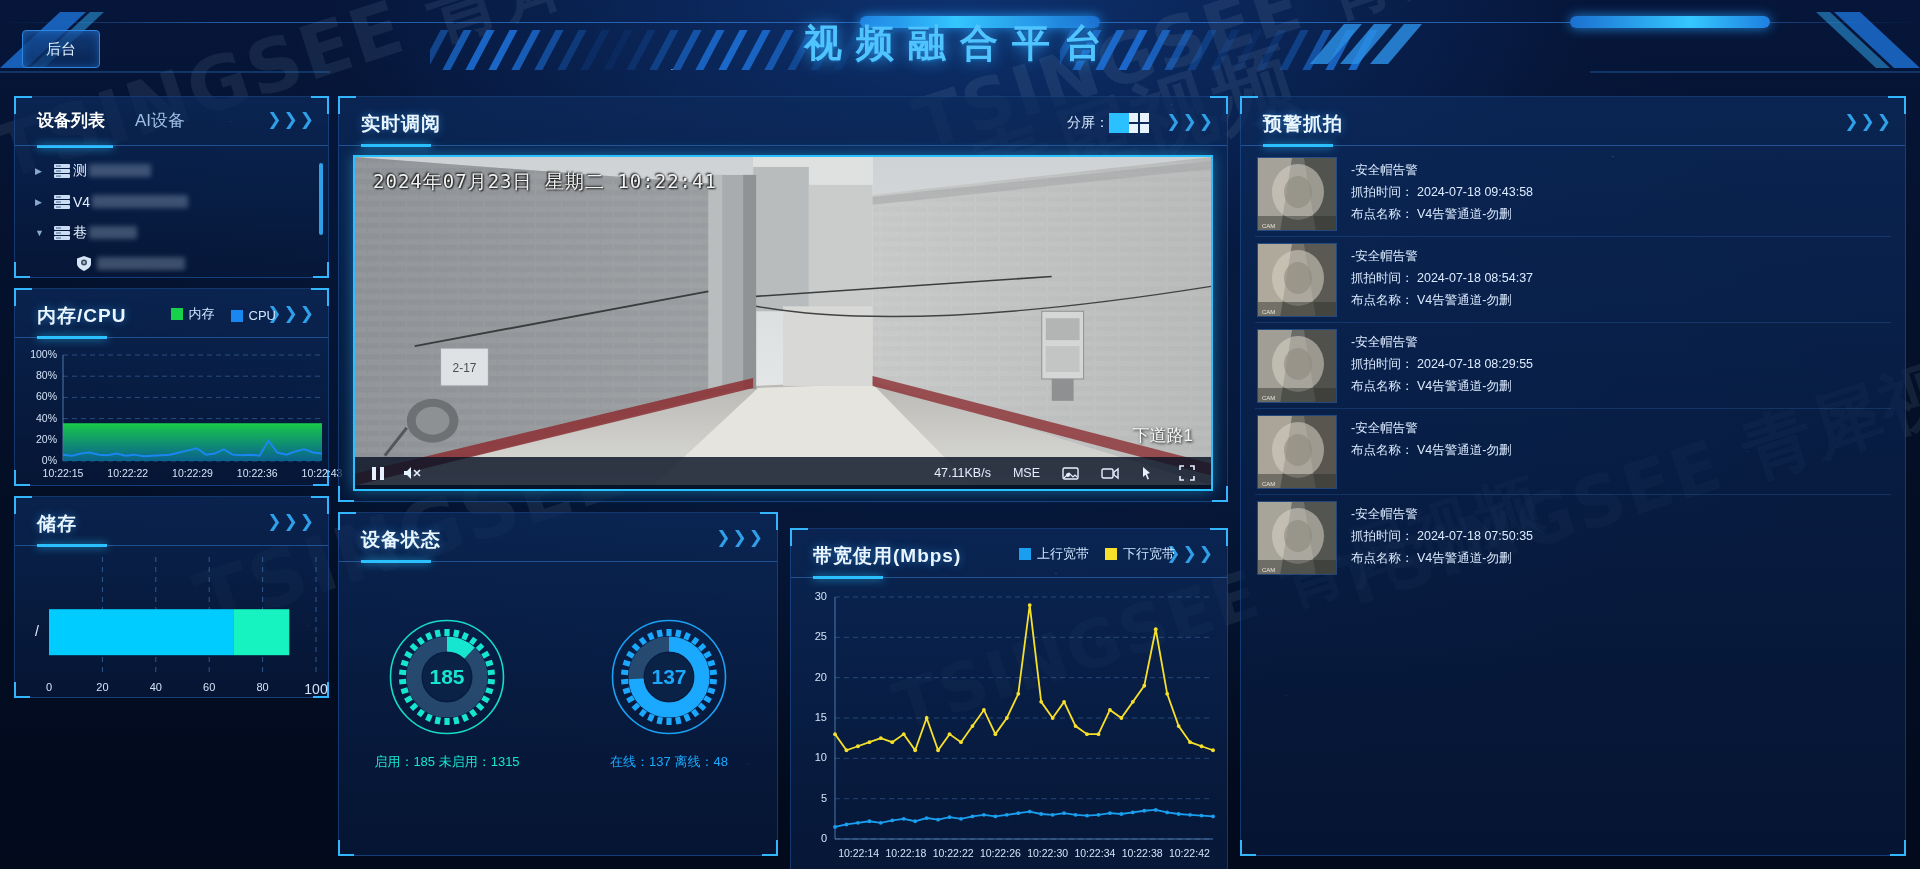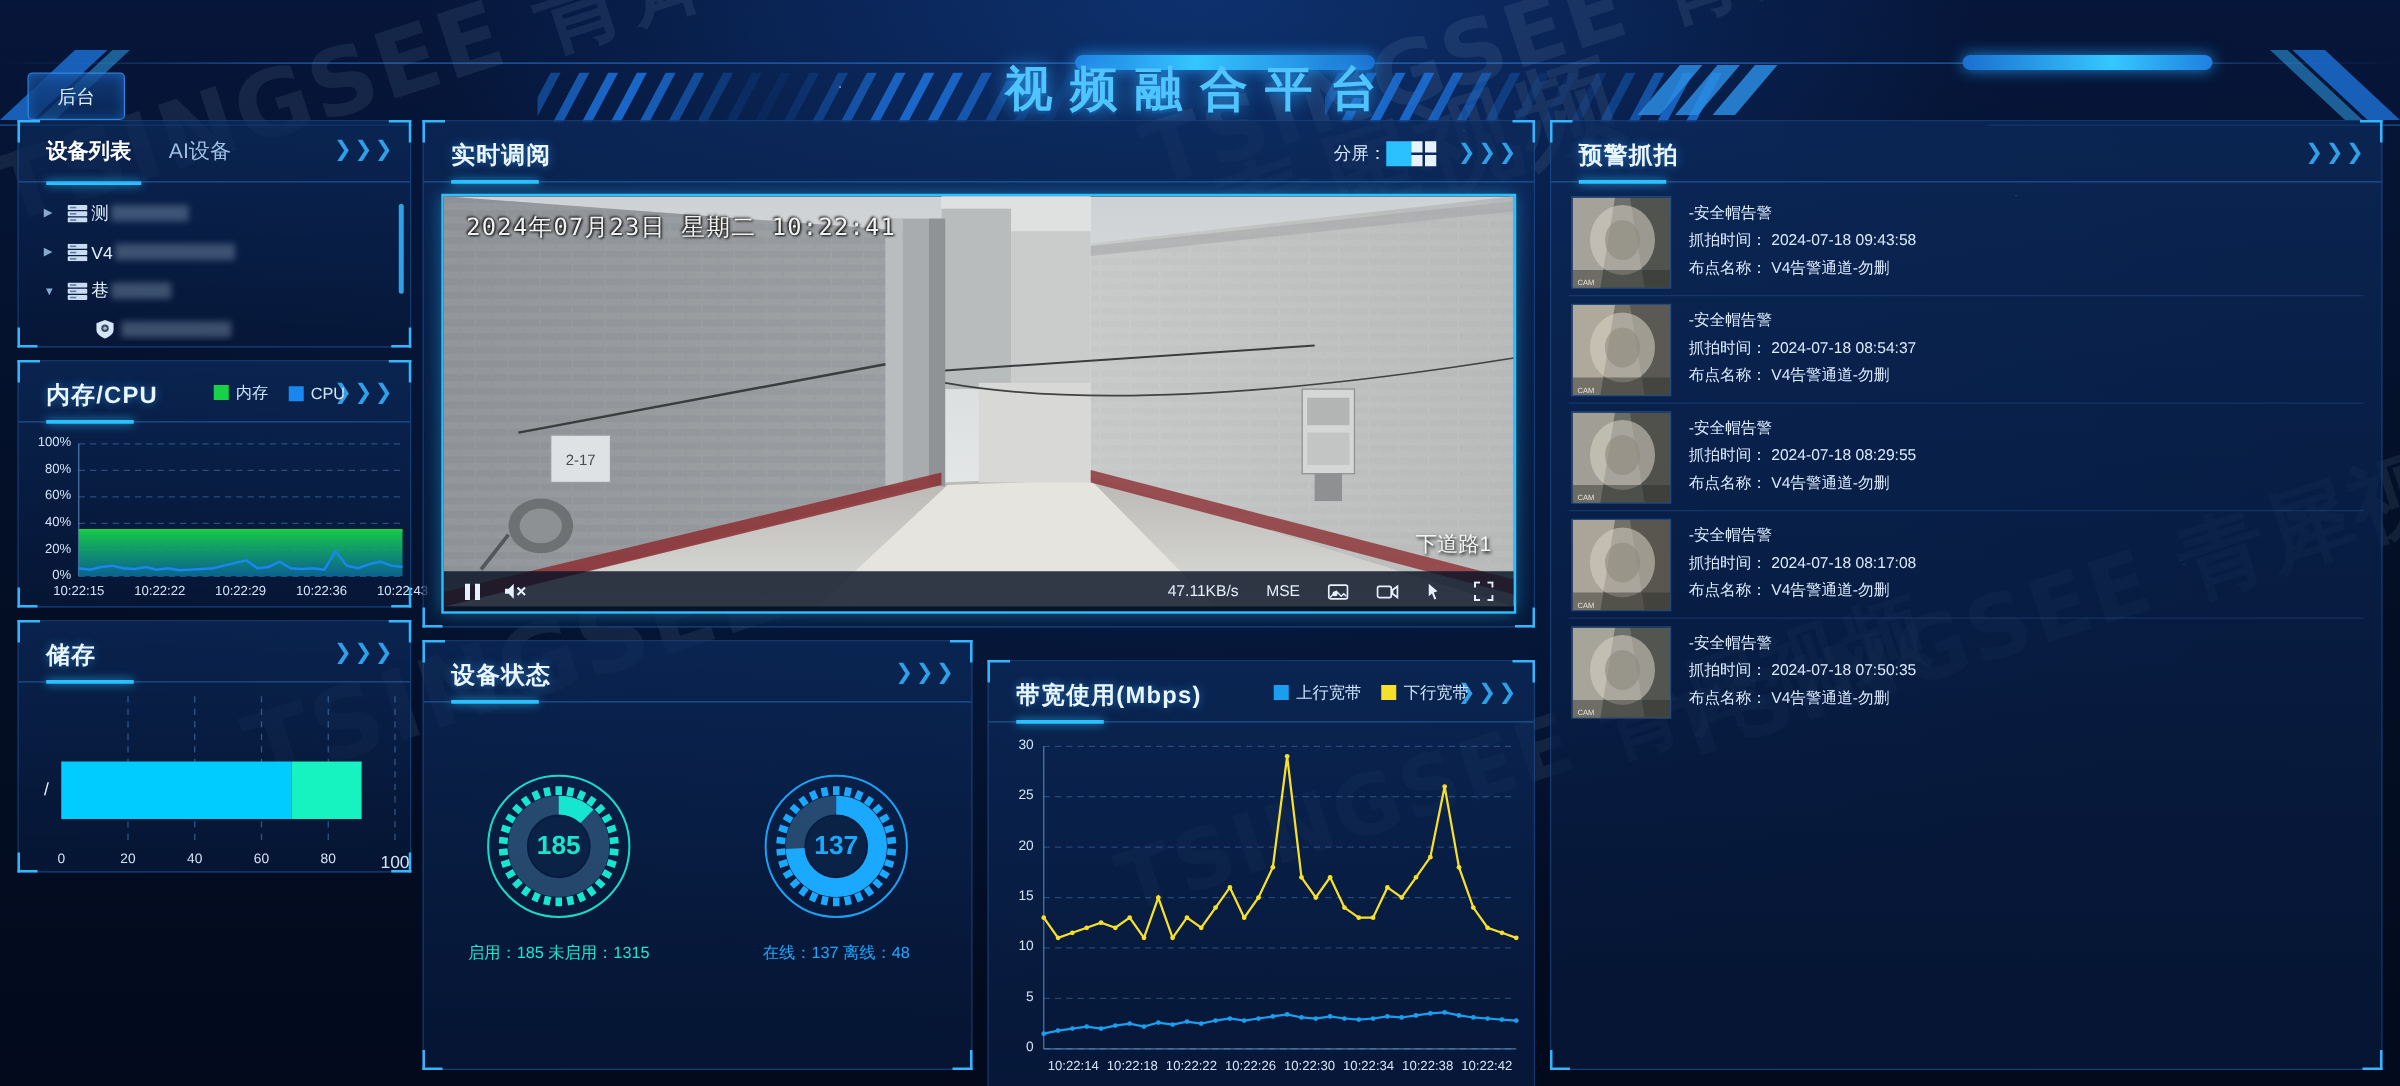--- a/index.html
+++ b/index.html
@@ -31,21 +31,21 @@
       radial-gradient(1px 1px at 16% 72%, #86c5ff 50%, transparent 51%),
       radial-gradient(1px 1px at 55% 66%, #a8d8ff 50%, transparent 51%),
       radial-gradient(1px 1px at 67% 80%, #7cbcff 50%, transparent 51%),
       radial-gradient(1px 1px at 39% 88%, #9ad2ff 50%, transparent 51%);
   }
   
   .wm { position:absolute; font-weight:800; color:rgba(190,215,245,0.085);
         transform: rotate(-18deg); white-space:nowrap; pointer-events:none;
         letter-spacing:2px; font-family:"DejaVu Sans", sans-serif; }
   
-  .header { position:absolute; left:0; top:0; width:1920px; height:84px;margin-top:28px; }
+  .header { position:absolute; left:0; top:0; width:1920px; height:84px; }
   .hdr-line { position:absolute; left:0; top:22px; width:1920px; height:1px;
               background:linear-gradient(90deg, rgba(40,120,220,0) 0%, rgba(60,150,255,.55) 12%, rgba(60,150,255,.55) 88%, rgba(40,120,220,0) 100%); }
   .hdr-cap { position:absolute; top:16px; height:12px; border-radius:6px;
              background:linear-gradient(90deg,#1e7fe0,#35c8ff 40%,#1b6fd0); box-shadow:0 0 12px rgba(40,160,255,.8); }
   .hdr-cap.l { left:860px; width:240px; }
   .hdr-cap.r { left:1570px; width:200px; background:linear-gradient(90deg,#1b6fd0,#35c8ff 60%,#1e7fe0); }
   .title { position:absolute; left:0; top:18px; width:1920px; text-align:center;
            font-size:38px; font-weight:700; letter-spacing:14px;
            color:#4fc4ff; text-shadow:0 0 16px rgba(50,170,255,.9), 0 2px 0 #0a3a78; }
   .hatch { position:absolute; top:30px; height:40px; overflow:hidden; }
@@ -81,21 +81,21 @@
                    box-shadow:0 0 8px rgba(43,192,255,.9); }
   .tree { position:absolute; left:0; right:0; top:58px; bottom:4px; overflow:hidden; }
   .tnode { display:flex; align-items:center; height:31px; padding-left:20px; font-size:14px; color:#e3f0ff; cursor:pointer; }
   .tnode .caret { width:16px; color:#89a9cf; font-size:9px; }
   .tnode .ico { width:22px; display:flex; justify-content:center; }
   .redact { display:inline-block; height:13px; vertical-align:middle;
             background:rgba(150,170,195,.38); filter:blur(2.5px); border-radius:1px; margin-left:2px; }
   .tree-scroll { position:absolute; right:5px; top:66px; width:4px; height:72px;
                  background:#2f9fe8; border-radius:2px; }
   
-  .legend { position:absolute; display:flex; align-items:center; gap:16px; font-size:13px; color:#cfe6ff; }
+  .legend { position:absolute; display:flex; align-items:flex-end; gap:16px; font-size:13px; color:#cfe6ff; }
   .legend b { display:inline-block; width:12px; height:12px; margin-right:6px; vertical-align:-2px; }
   
   .video-wrap { position:absolute; left:14px; top:58px; right:14px; bottom:10px;
                 border:2px solid #2bc0ff; box-shadow:0 0 14px rgba(43,192,255,.45); overflow:hidden; }
   .video-img { position:absolute; inset:0; }
   .osd { position:absolute; left:18px; top:12px; font-family:"DejaVu Sans Mono", monospace;
          font-size:19px; color:#f2f2f2; letter-spacing:1px;
          text-shadow:1px 1px 2px #000, -1px -1px 2px #000; }
   .cam-label { position:absolute; right:18px; bottom:42px; font-size:17px; color:#f5f5f5;
                text-shadow:1px 1px 3px #000; }
@@ -781,21 +781,20 @@
               <rect width="80" height="74" fill="#737067"></rect>
               <polygon points="0,0 34,0 22,74 0,74" fill="#bdb7a9" opacity=".75"></polygon>
               <polygon points="46,0 80,0 80,74 58,74" fill="#41423d" opacity=".55"></polygon>
               <ellipse cx="40" cy="34" rx="26" ry="28" fill="#d8d4c6" opacity=".55"></ellipse>
               <ellipse cx="40" cy="34" rx="14" ry="16" fill="#8e8a7d" opacity=".6"></ellipse>
               <rect x="0" y="58" width="80" height="16" fill="#2b2c28" opacity=".45"></rect>
               <text x="4" y="70" font-size="6" fill="#e8e4d8" font-family="sans-serif">CAM</text>
             </svg></div>
           <div class="alarm-txt">
             <div>-安全帽告警</div>
-            <div>抓拍时间： 2024-07-18 08:17:08</div>
             <div>布点名称： V4告警通道-勿删</div>
           </div>
         </div>
         <div class="alarm-sep"></div>
         <div class="alarm-item">
           <div class="alarm-thumb"><svg width="80" height="74" viewBox="0 0 80 74" preserveAspectRatio="none">
               <rect width="80" height="74" fill="#6f716d"></rect>
               <polygon points="0,0 34,0 22,74 0,74" fill="#bab6aa" opacity=".75"></polygon>
               <polygon points="46,0 80,0 80,74 58,74" fill="#3d3e3a" opacity=".55"></polygon>
               <ellipse cx="40" cy="34" rx="26" ry="28" fill="#d8d4c6" opacity=".55"></ellipse>

